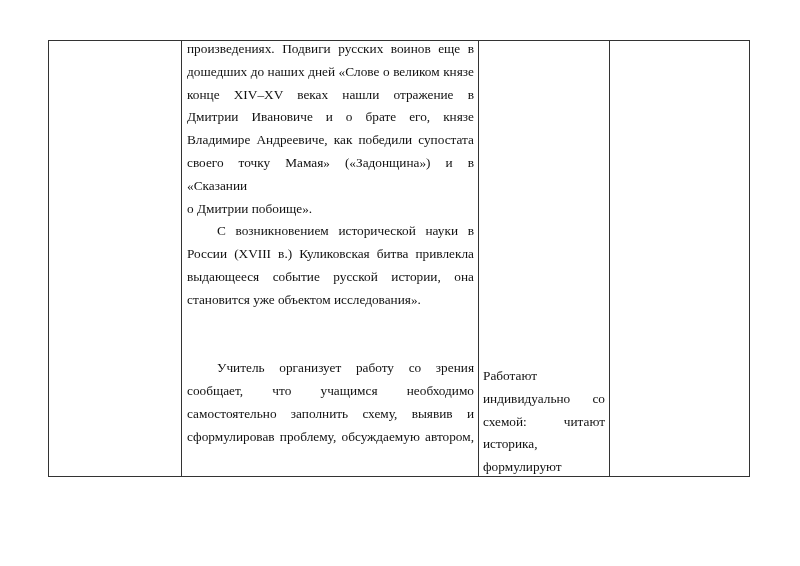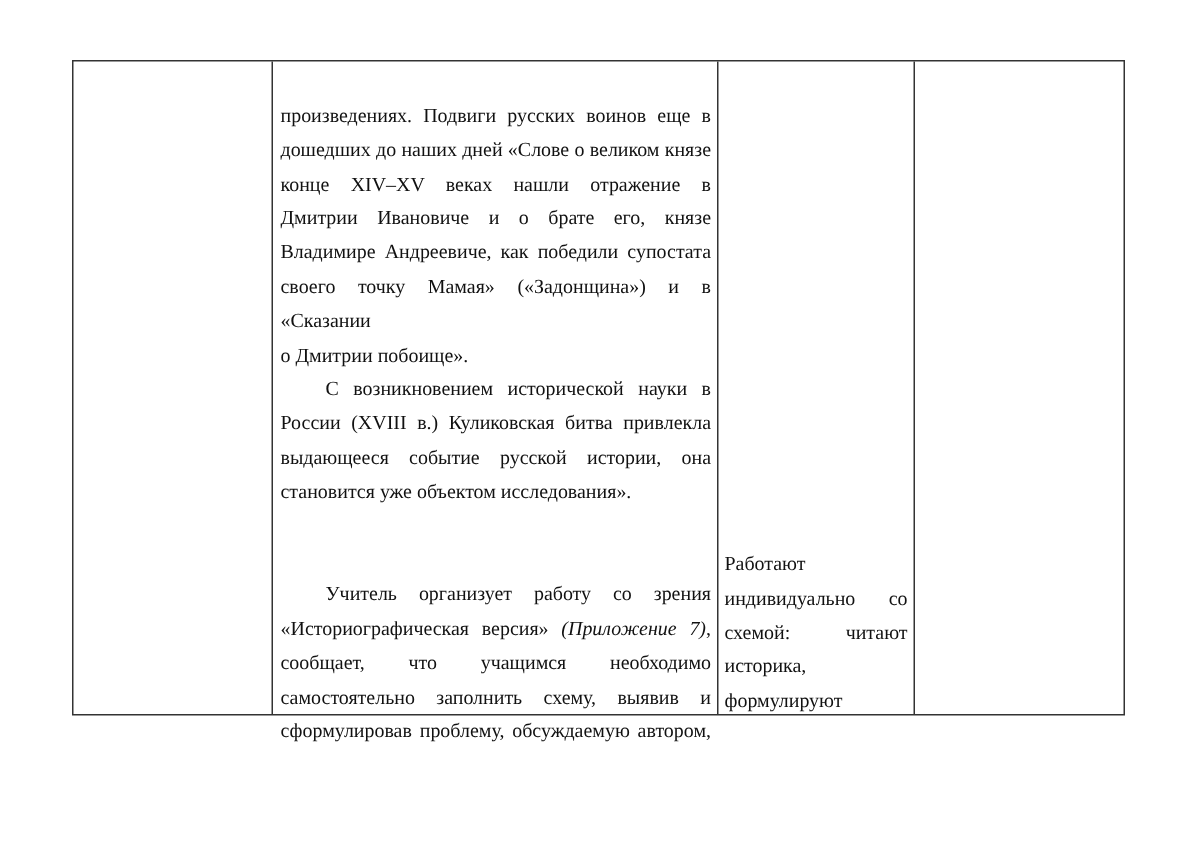--- a/index.html
+++ b/index.html
@@ -19,36 +19,35 @@
 </head>
 <body>
 
 <div class="table">
   <div class="vline" style="left:132px"></div>
   <div class="vline" style="left:429px"></div>
   <div class="vline" style="left:560px"></div>
 
   <div class="cell" style="left:0; width:132px;"></div>
 
-  <div class="cell text" style="left:138px; width:287px; top:-3px;margin-top:28px;">
+  <div class="cell text" style="left:138px; width:287px; top:-3px;">
     <p class="justify-last">произведениях. Подвиги русских воинов еще в</p>
     <p class="justify-last">дошедших до наших дней «Слове о великом князе</p>
     <p class="justify-last">конце XIV–XV веках нашли отражение в</p>
     <p class="justify-last">Дмитрии Ивановиче и о брате его, князе</p>
     <p class="justify-last">Владимире Андреевиче, как победили супостата</p>
     <p class="justify-last">своего точку Мамая» («Задонщина») и в «Сказании</p>
     <p>о Дмитрии побоище».</p>
     <p class="justify-last indent">С возникновением исторической науки в</p>
     <p class="justify-last">России (XVIII в.) Куликовская битва привлекла</p>
     <p class="justify-last">выдающееся событие русской истории, она</p>
     <p>становится уже объектом исследования».</p>
     <div class="gap"></div>
     <div class="gap"></div>
     <p class="justify-last indent">Учитель организует работу со зрения</p>
-    <p class="justify-last"><span>«Историографическая версия» </span><em>(Приложение 7)</em><span>,</span></p>
     <p class="justify-last">сообщает, что учащимся необходимо</p>
     <p class="justify-last">самостоятельно заполнить схему, выявив и</p>
     <p class="justify-last">сформулировав проблему, обсуждаемую автором,</p>
   </div>
 
   <div class="cell text" style="left:434px; width:122px; top:296px;margin-top:28px;">
     <p>Работают</p>
     <p class="justify-last">индивидуально со</p>
     <p class="justify-last">схемой: читают</p>
     <p>историка,</p>

